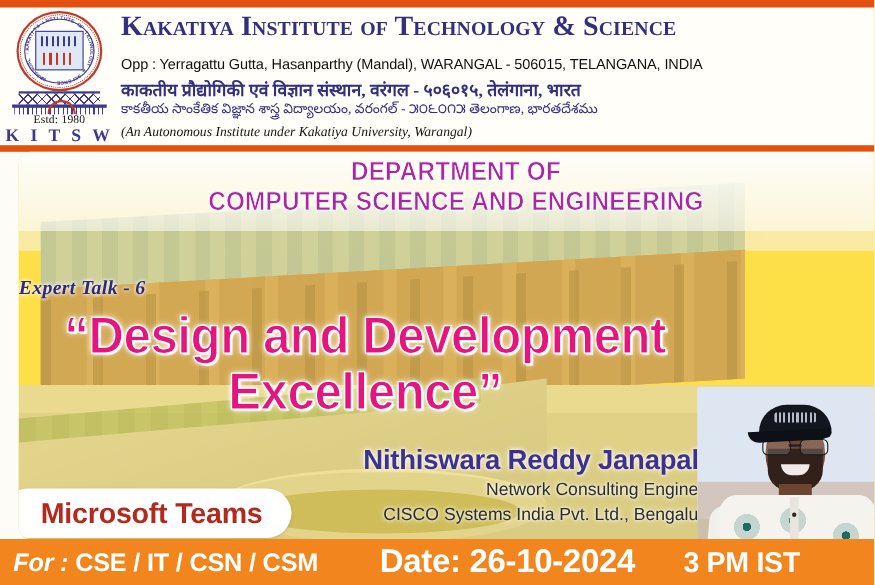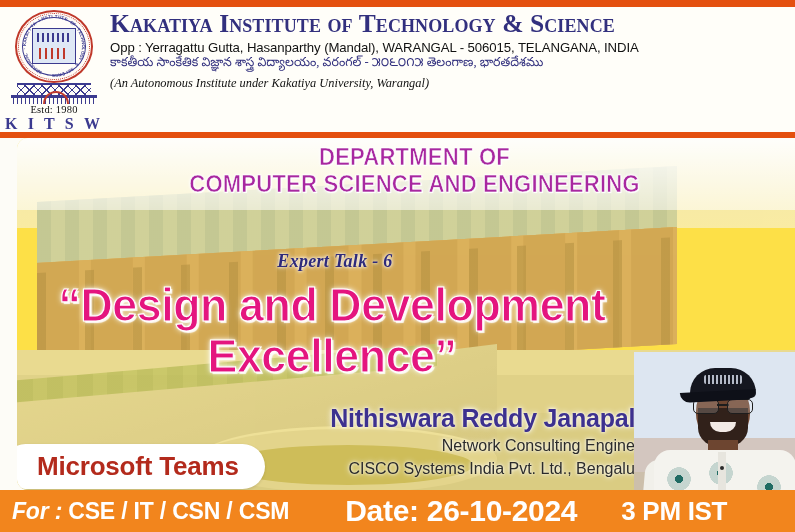--- a/index.html
+++ b/index.html
@@ -86,21 +86,21 @@
     letter-spacing:3.2px;line-height:1;margin-top:1px;
   }
 
   .head-text{flex:1;padding:4px 6px 0 2px;box-sizing:border-box;}
   .inst-name{
     font-family:"Liberation Serif",serif;font-weight:bold;color:#32307e;
     font-size:25.5px;line-height:1.02;letter-spacing:.1px;
     font-variant:small-caps;white-space:nowrap;
   }
   .addr-en{
-    font-size:13.2px;color:#111;margin-top:3px;white-space:nowrap;letter-spacing:-.1px;
+    font-size:13.2px;color:#111;margin-top:14px;white-space:nowrap;letter-spacing:-.1px;
   }
   .addr-hi{
     font-family:"Liberation Serif",serif;font-weight:bold;color:#32307e;
     font-size:16px;margin-top:4px;white-space:nowrap;
   }
   .addr-te{
     font-family:"Liberation Serif",serif;color:#32307e;
     font-size:12.5px;margin-top:0;white-space:nowrap;
   }
   .auton{
@@ -190,21 +190,21 @@
   .dept1{font-size:24px;}
   .dept2{font-size:24px;margin-top:2px;}
 
   .ets{
     position:absolute;left:0;top:75px;width:640px;text-align:center;
     font-family:"Liberation Serif",serif;font-weight:bold;color:#1d7a3f;
     font-size:30px;letter-spacing:.3px;
     text-shadow:0 0 3px #fff,0 0 6px #fff,1px 1px 0 rgba(255,255,255,.95);
   }
   .ets-num{
-    position:absolute;left:0;top:113px;width:636px;text-align:center;
+    position:absolute;left:0;top:113px;width:636px;
     font-family:"Liberation Serif",serif;font-weight:bold;font-style:italic;
     color:#2e2a7a;font-size:18px;letter-spacing:.3px;
     text-shadow:0 0 3px #fff,0 0 5px #fff;
   }
 
   .title{
     position:absolute;left:0;top:142px;width:630px;text-align:center;
     font-family:"Liberation Sans",sans-serif;font-weight:bold;
     color:#e4157f;font-size:47px;line-height:1.08;letter-spacing:-.4px;
     -webkit-text-stroke:1.1px #ffffff;
@@ -409,20 +409,21 @@
         <div class="piers"></div>
         <div class="arc"></div>
       </div>
       <div class="estd">Estd: 1980</div>
       <div class="kitsw">K I T S W</div>
     </div>
 
     <div class="head-text">
       <div class="inst-name">Kakatiya Institute of Technology &amp; Science</div>
       <div class="addr-en">Opp : Yerragattu Gutta, Hasanparthy (Mandal), WARANGAL - 506015, TELANGANA, INDIA</div>
+      <div class="addr-hi">काकतीय प्रौद्योगिकी एवं विज्ञान संस्थान,  वरंगल - ५०६०१५, तेलंगाना, भारत</div>
       <div class="addr-te">కాకతీయ సాంకేతిక విజ్ఞాన శాస్త్ర విద్యాలయం, వరంగల్ - ౫౦౬౦౧౫ తెలంగాణ, భారతదేశము</div>
       <div class="auton">(An Autonomous Institute under Kakatiya University, Warangal)</div>
     </div>
   </div>
 
   <div class="divider"></div>
 
   <div class="body-area">
 
     <div class="bg-photo">

